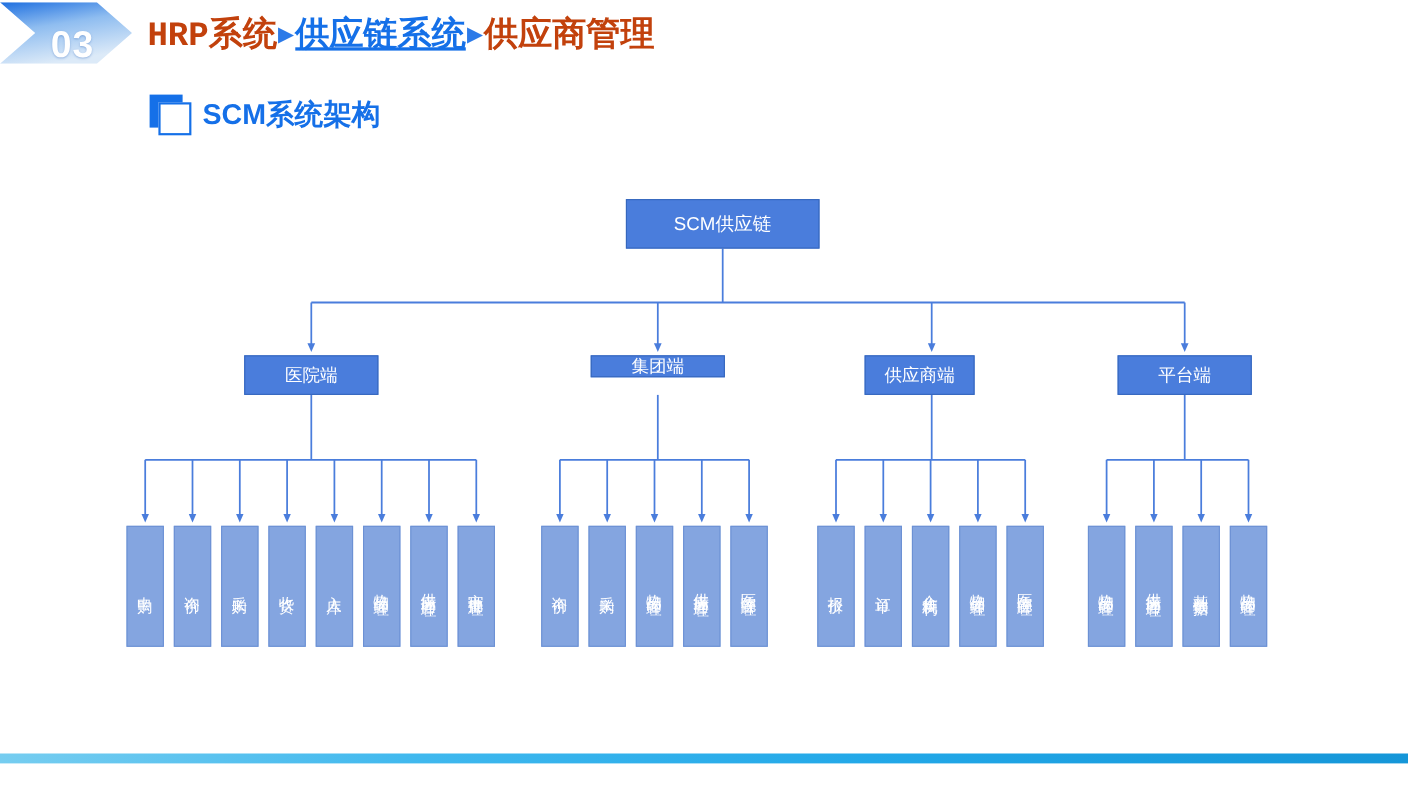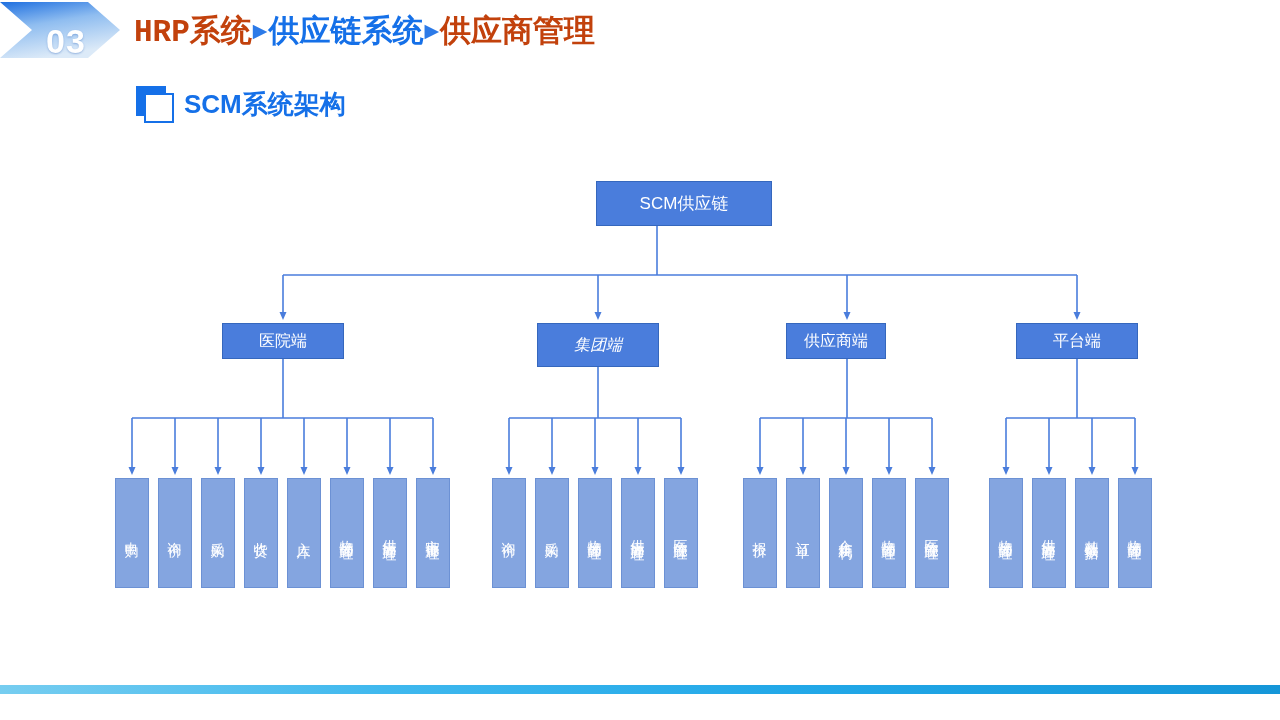--- a/index.html
+++ b/index.html
@@ -45,21 +45,21 @@
   #breadcrumb {
     position: absolute;
     left: 134px; top: 6px;
     height: 50px;
     line-height: 50px;
     white-space: nowrap;
     font-size: 31px;
     font-weight: bold;
   }
   .crumb-dim { color: #c2410c; font-family: Liberation Mono, monospace; }
-  .crumb-active { color: #1570e8; }
+  .crumb-active { color: #1570e8; text-decoration: underline; }
   .crumb-sep {
     color: #2c7ae8;
     font-size: 19px;
     position: relative;
     top: -4px;
     padding: 0 1px;
   }
 
   
   #subtitle-block {
@@ -115,21 +115,20 @@
     display: flex;
     align-items: center;
     justify-content: center;
     color: #ffffff;
     text-align: center;
   }
   .node-root {
     background: #4a7ddc;
     border: 1px solid #3567bd;
     font-size: 17px;
-    margin-left: 27px;
   }
   .node-l2 {
     background: #4a7ddc;
     border: 1px solid #3567bd;
     font-size: 16px;
   }
   .node-leaf {
     background: #84a5e0;
     border: 1px solid #6c91d4;
     font-size: 14px;
@@ -251,21 +250,21 @@
       </div>
       <div class="node node-leaf" style="left: 330px; top: 478px; width: 34px; height: 110px;">
         <span class="vtext">物品管理</span>
       </div>
       <div class="node node-leaf" style="left: 373px; top: 478px; width: 34px; height: 110px;">
         <span class="vtext">供应商管理</span>
       </div>
       <div class="node node-leaf" style="left: 416px; top: 478px; width: 34px; height: 110px;">
         <span class="vtext">审批管理</span>
       </div>
-      <div class="node node-l2" style="left: 537px; top: 323px; width: 122px; height: 44px; font-style: italic;">
+      <div class="node node-l2" style="left: 537px; top: 323px; width: 122px; height: 20px;">
         <span>集团端</span>
       </div>
       <div class="node node-leaf" style="left: 492px; top: 478px; width: 34px; height: 110px;">
         <span class="vtext">询价</span>
       </div>
       <div class="node node-leaf" style="left: 535px; top: 478px; width: 34px; height: 110px;">
         <span class="vtext">采购</span>
       </div>
       <div class="node node-leaf" style="left: 578px; top: 478px; width: 34px; height: 110px;">
         <span class="vtext">物品管理</span>

